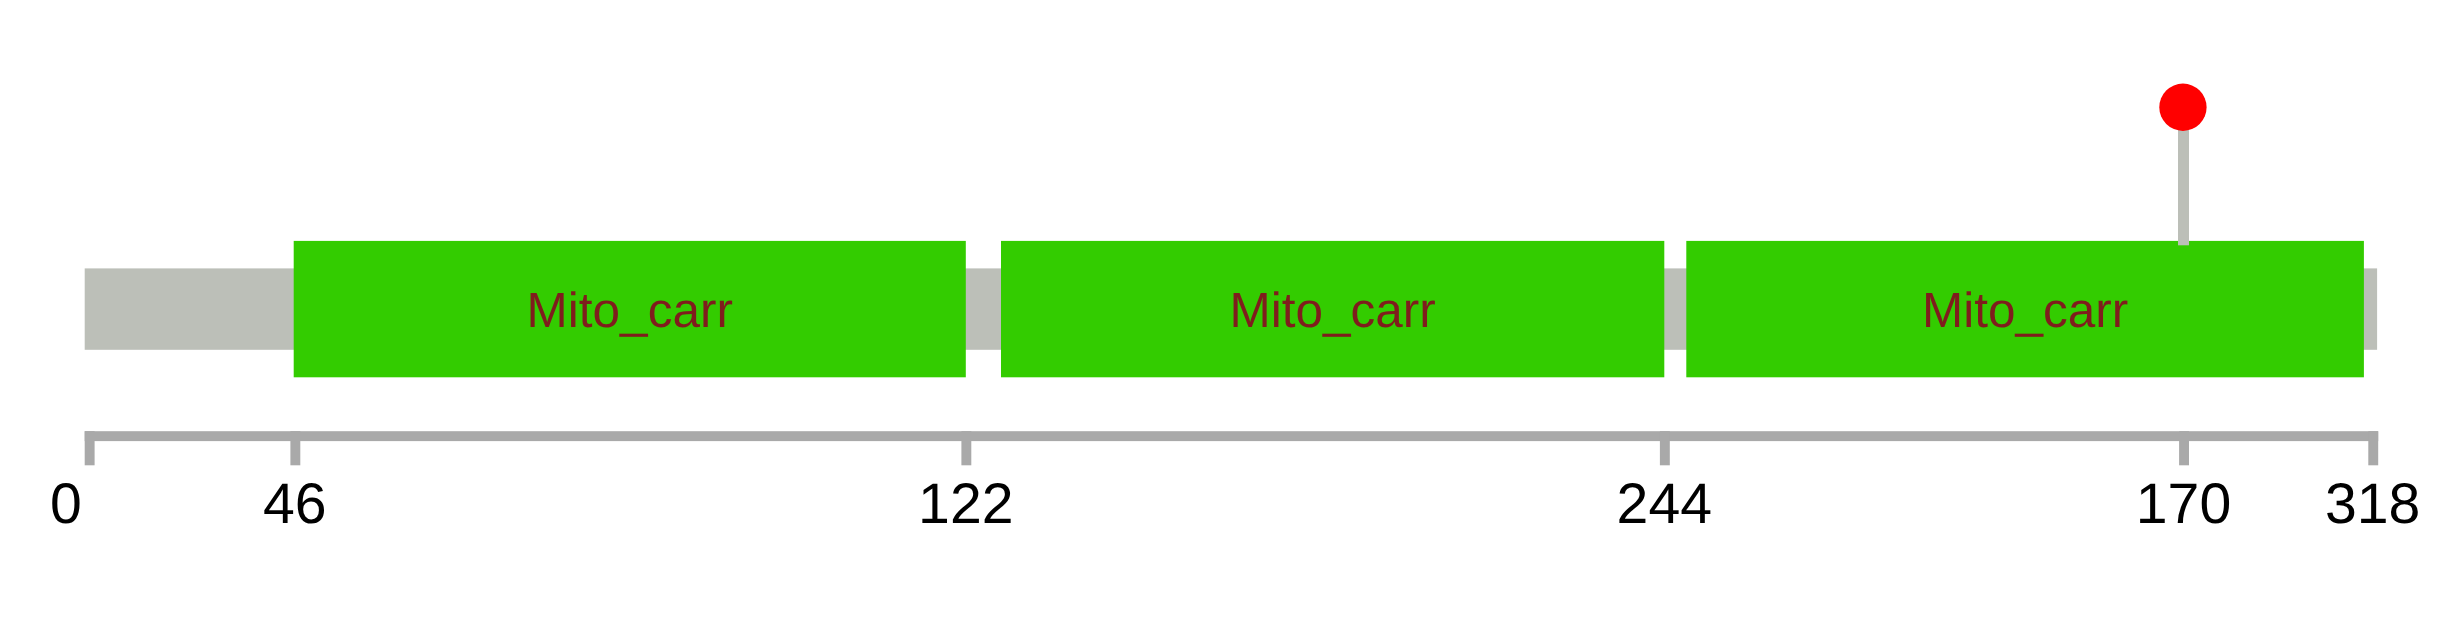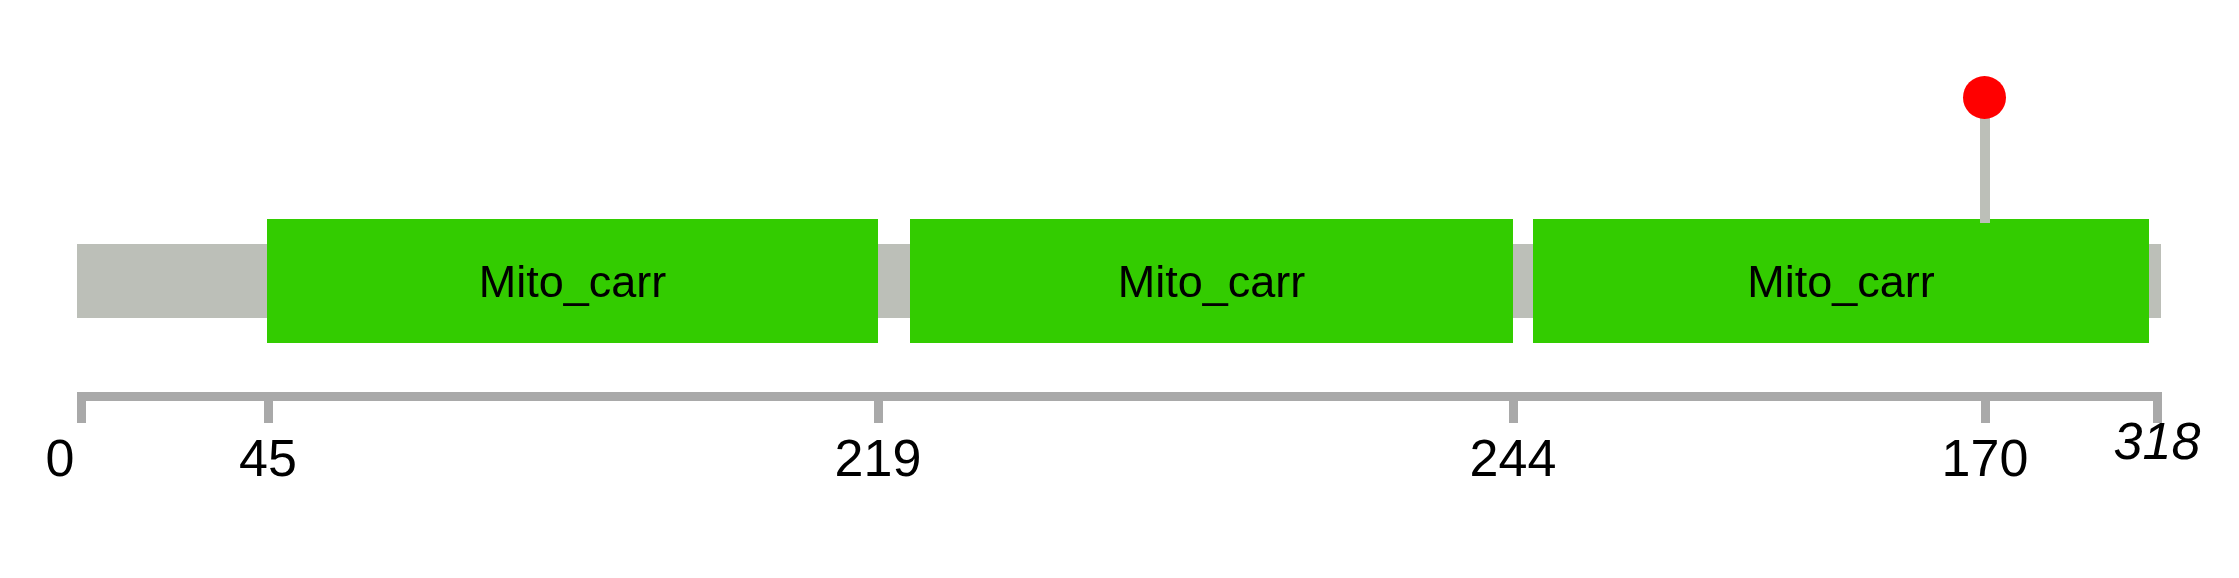--- a/index.html
+++ b/index.html
@@ -26,21 +26,21 @@
   
   .domain {
     position: absolute;
     background: #33cc00;
     display: flex;
     align-items: center;
     justify-content: center;
     box-sizing: border-box;
   }
   .domain-label {
-    color: #000000;
+    color: #7f1d1d;
     font-family: "Liberation Sans", sans-serif;
     font-size: 45px;
     font-weight: 400;
     line-height: 1;
     letter-spacing: 0px;
     white-space: nowrap;
     user-select: none;
   }
   
   .marker-stem {
@@ -97,19 +97,19 @@
   <div class="axis-line" style="left:77px; top:392px; width:2085px; height:9px;"></div>
 
   <div class="axis-tick" style="left:77px; top:392px; width:9px; height:31px;"></div>
   <div class="axis-tick" style="left:264px; top:392px; width:9px; height:31px;"></div>
   <div class="axis-tick" style="left:874px; top:392px; width:9px; height:31px;"></div>
   <div class="axis-tick" style="left:1509px; top:392px; width:9px; height:31px;"></div>
   <div class="axis-tick" style="left:1981px; top:392px; width:9px; height:31px;"></div>
   <div class="axis-tick" style="left:2153px; top:392px; width:9px; height:31px;"></div>
 
   <div class="axis-label" style="left:60px; top:432px;">0</div>
-  <div class="axis-label" style="left:268px; top:432px;">45</div>
-  <div class="axis-label" style="left:878px; top:432px;">219</div>
+  <div class="axis-label" style="left:268px; top:432px;">46</div>
+  <div class="axis-label" style="left:878px; top:432px;">122</div>
   <div class="axis-label" style="left:1513px; top:432px;">244</div>
   <div class="axis-label" style="left:1985px; top:432px;">170</div>
-  <div class="axis-label" style="left:2157px; top:415px;font-style:italic;">318</div>
+  <div class="axis-label" style="left:2157px; top:432px;">318</div>
 
 </div>
 
 </body></html>

